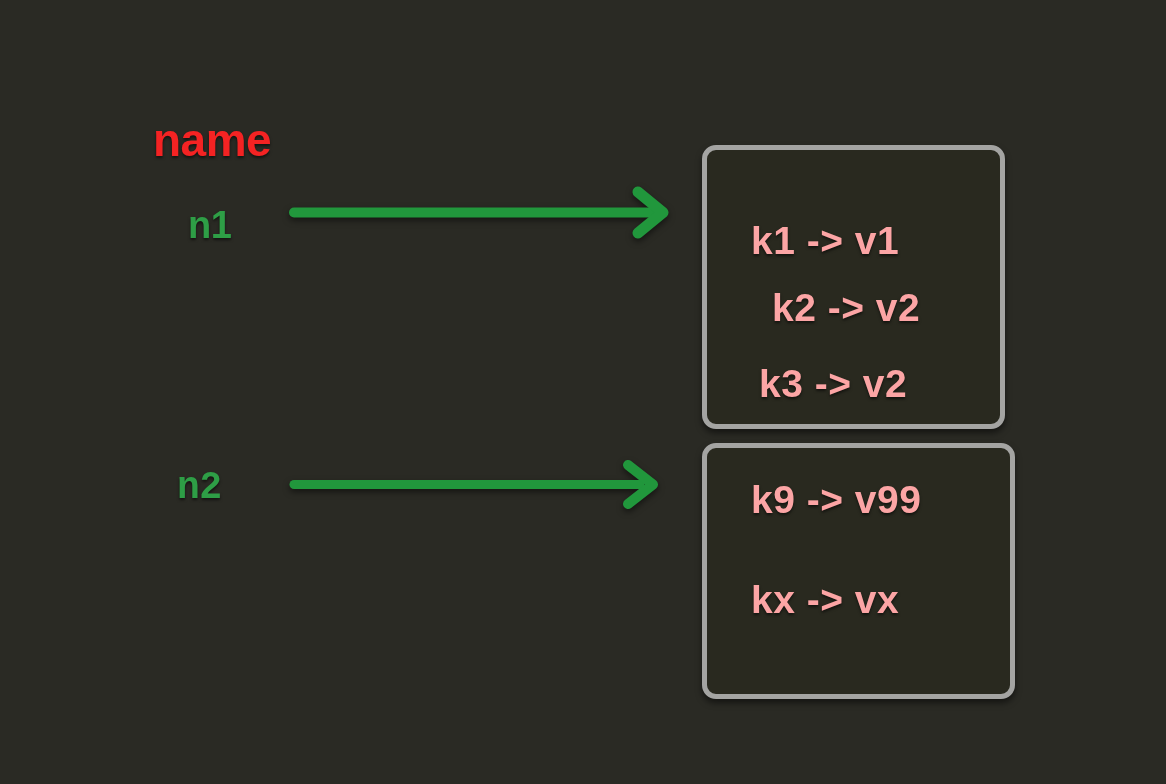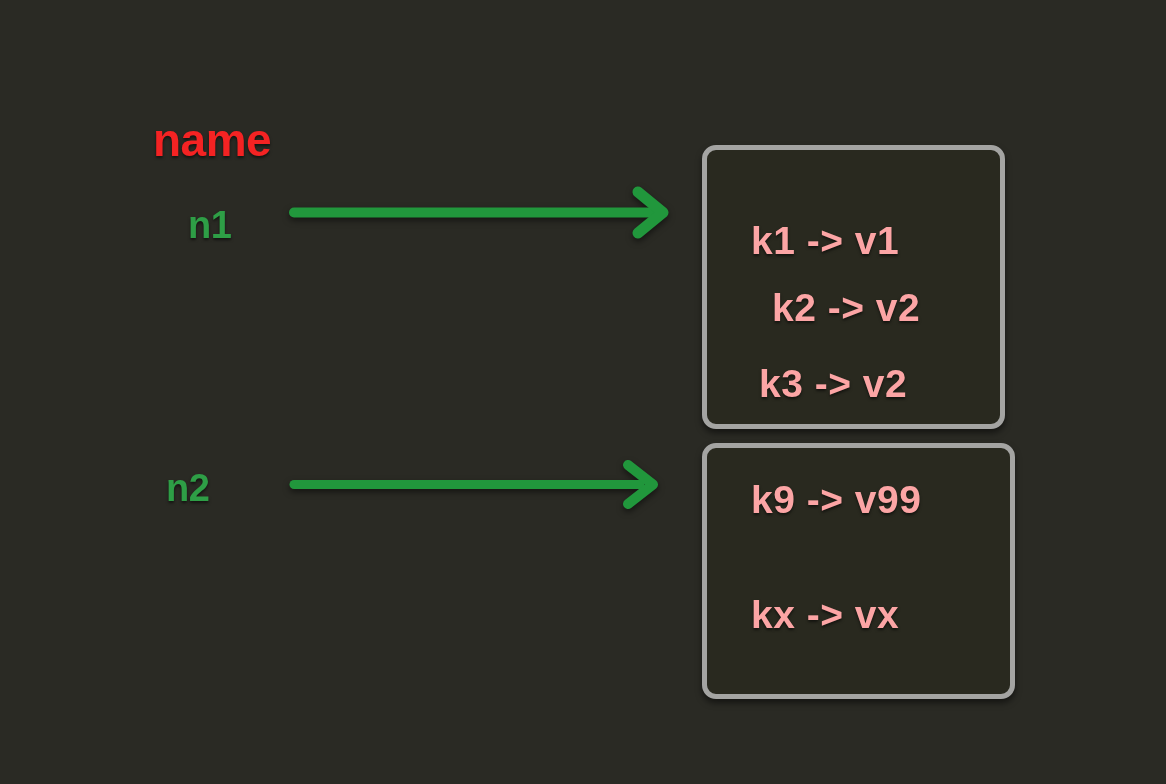--- a/index.html
+++ b/index.html
@@ -43,21 +43,21 @@
 
   
   .node-name {
     color: #2e9e46;
     font-size: 38px;
     font-weight: bold;
     letter-spacing: -0.5px;
     text-shadow: 0 2px 3px rgba(0,0,0,0.55);
   }
   #node-n1 { left: 168px; top: 206px; margin-left: 20px; }
-  #node-n2 { left: 166px; top: 469px; }
+  #node-n2 { left: 177px; top: 469px; font-family: Liberation Mono, monospace; }
 
   
   .arrow-svg {
     position: absolute;
     overflow: visible;
     filter: drop-shadow(0px 3px 3px rgba(0,0,0,0.5));
   }
   #arrow-1 { left: 288px; top: 190px; width: 390px; height: 48px; }
   #arrow-2 { left: 288px; top: 462px; width: 380px; height: 48px; }
 
@@ -94,21 +94,21 @@
     text-shadow: 0 2px 3px rgba(0,0,0,0.55);
   }
 
   
   #b1-e0 { left: 44px; top: 71px; }
   #b1-e1 { left: 44px; top: 138px; margin-left: 21px; }
   #b1-e2 { left: 52px; top: 214px; }
 
   
   #b2-e0 { left: 44px; top: 32px; }
-  #b2-e1 { left: 44px; top: 132px; margin-top: 15px; }
+  #b2-e1 { left: 44px; top: 132px; }
 </style>
 </head>
 <body>
 
 <div id="canvas">
 
   <div class="lbl col-head" id="head-name">name</div>
 
 
   <div class="lbl node-name" id="node-n1">n1</div>

